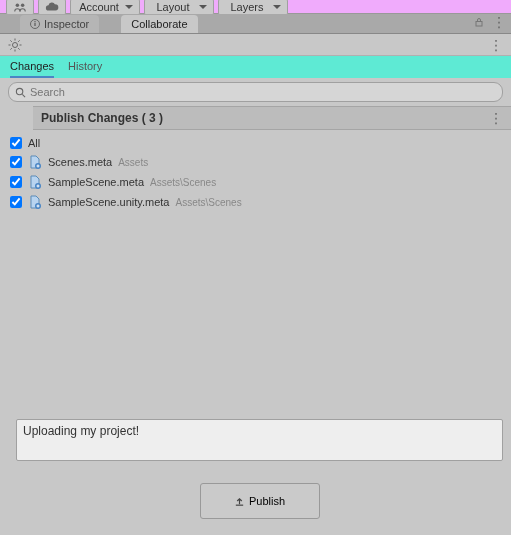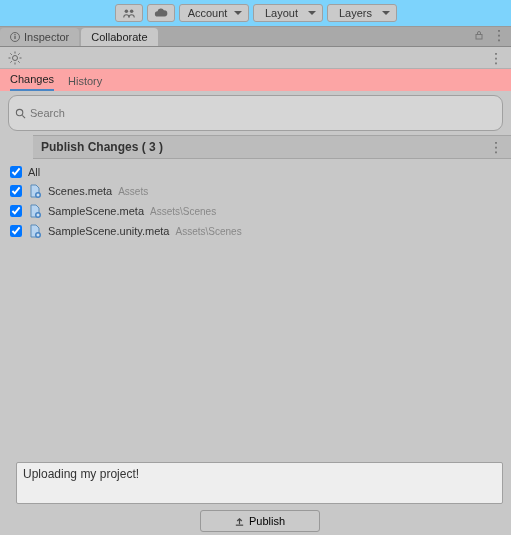--- a/index.html
+++ b/index.html
@@ -1,56 +1,56 @@
 <!DOCTYPE html>
 <html><head>
 <meta charset="utf-8">
 <style>
 * { box-sizing: border-box; margin: 0; padding: 0; font-family: Arial, sans-serif; }
 body { width: 511px; height: 535px; background: #c8c8c8; font-size: 11px; color: #333; overflow: hidden; }
 
-.toolbar { height: 27px; background: #7dd3fc; display: flex; justify-content: center; align-items: center; padding: 2px 6px; gap: 4px; border-bottom: 1px solid #999; }
+.toolbar { height: 14px; background: #f0abfc; display: flex; justify-content: flex-start; align-items: center; padding: 2px 6px; gap: 4px; border-bottom: 1px solid #999; }
 .toolbar-btn { height: 18px; background: #cacaca; border: 1px solid #a0a0a0; border-radius: 3px; display: flex; align-items: center; justify-content: center; padding: 0 6px; cursor: pointer; font-size: 11px; color: #333; }
 .toolbar-btn.icon-only { width: 28px; padding: 0; }
 .toolbar-btn.dropdown { padding-right: 18px; position: relative; min-width: 70px; }
 .toolbar-btn.dropdown::after { content: ""; position: absolute; right: 6px; top: 50%; margin-top: -2px; border-left: 4px solid transparent; border-right: 4px solid transparent; border-top: 4px solid #555; }
 
 .tabs-row { height: 20px; background: #a9a9a9; display: flex; align-items: flex-end; border-bottom: 1px solid #888; position: relative; }
-.tab { height: 18px; padding: 0 10px; display: flex; align-items: center; background: #b5b5b5; border-top-left-radius: 4px; border-top-right-radius: 4px; margin-right: 2px; font-size: 11px; cursor: pointer; color: #444; gap: 4px; }
+.tab { height: 18px; padding: 0 10px; display: flex; align-items: center; background: #b5b5b5; border-top-left-radius: 4px; border-top-right-radius: 4px; margin-right: 2px; font-size: 11px; cursor: pointer; color: #444; gap: 4px; margin-left: 20px; }
 .tab.active { background: #c8c8c8; color: #222; }
 .tab-icon { width: 10px; height: 10px; display: inline-flex; align-items: center; justify-content: center; }
 .tabs-row .right-icons { position: absolute; right: 6px; top: 2px; display: flex; gap: 8px; }
 .mini-icon { width: 12px; height: 12px; color: #666; cursor: pointer; display: flex; align-items: center; justify-content: center; }
 
 .subbar { height: 22px; background: #c8c8c8; display: flex; align-items: center; padding: 0 8px; justify-content: space-between; border-bottom: 1px solid #b0b0b0; }
 .sun-icon { width: 14px; height: 14px; color: #666; }
 
-.subtabs { height: 22px; background: #fca5a5; display: flex; align-items: flex-end; padding: 0 10px; gap: 14px; }
+.subtabs { height: 22px; background: #5eead4; display: flex; align-items: flex-start; padding: 0 10px; gap: 14px; }
 .subtab { font-size: 11px; color: #555; padding: 4px 0; cursor: pointer; }
 .subtab.active { color: #222; border-bottom: 2px solid #4a86c5; }
 
 .search-row { padding: 4px 8px; background: #c8c8c8; }
-.search-box { width: 100%; height: 36px; background: #d6d6d6; border: 1px solid #a0a0a0; border-radius: 9px; display: flex; align-items: center; padding: 0 6px; gap: 4px; }
+.search-box { width: 100%; height: 20px; background: #d6d6d6; border: 1px solid #a0a0a0; border-radius: 9px; display: flex; align-items: center; padding: 0 6px; gap: 4px; }
 .search-input { flex: 1; border: none; background: transparent; outline: none; font-size: 11px; color: #555; }
 
 .section-hdr { height: 24px; background: #bcbcbc; display: flex; align-items: center; justify-content: space-between; padding: 0 8px; border-top: 1px solid #a5a5a5; border-bottom: 1px solid #a5a5a5; margin-left: 33px; }
 .section-hdr .title { font-size: 12px; font-weight: bold; color: #333; }
 
 .dots { font-size: 14px; color: #666; cursor: pointer; line-height: 1; }
 
 .file-list { background: #c8c8c8; padding: 4px 0; }
 .file-row { display: flex; align-items: center; padding: 3px 10px; gap: 6px; }
 .file-row input[type=checkbox] { width: 12px; height: 12px; cursor: pointer; }
 .file-icon { width: 14px; height: 14px; display: inline-flex; }
 .file-name { font-size: 11px; color: #333; }
 .file-path { font-size: 10px; color: #888; }
 
 .bottom-area { position: absolute; bottom: 0; left: 8px; right: 0; background: #c8c8c8; padding: 6px 8px 8px 8px; }
 .commit-box { width: 100%; height: 42px; background: #eeeeee; border: 1px solid #a0a0a0; border-radius: 2px; padding: 4px 6px; font-size: 12px; color: #333; resize: none; outline: none; font-family: Arial, sans-serif; }
-.publish-btn { display: flex; align-items: center; justify-content: center; gap: 4px; margin: 4px auto 0 auto; width: 120px; height: 22px; background: #cacaca; border: 1px solid #999; border-radius: 3px; font-size: 11px; cursor: pointer; }
+.publish-btn { display: flex; align-items: center; justify-content: center; gap: 4px; margin: 20px auto 0 auto; width: 120px; height: 36px; background: #cacaca; border: 1px solid #999; border-radius: 3px; font-size: 11px; cursor: pointer; }
 
 .main-area { position: relative; height: calc(535px - 22px - 20px); display: flex; flex-direction: column; }
 .scroll-area { flex: 1; overflow: hidden; }
 </style>
 </head>
 <body>
 
 <div class="toolbar">
   <div class="toolbar-btn icon-only">
     <svg width="14" height="14" viewBox="0 0 16 16">

